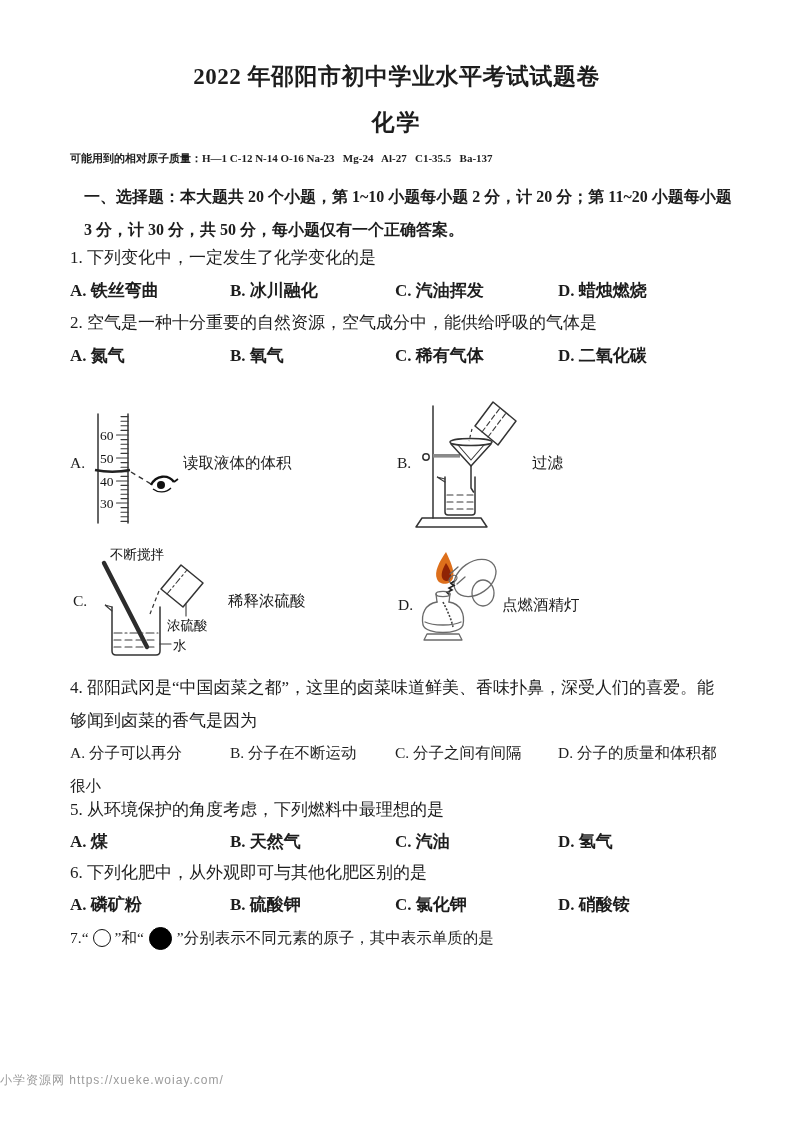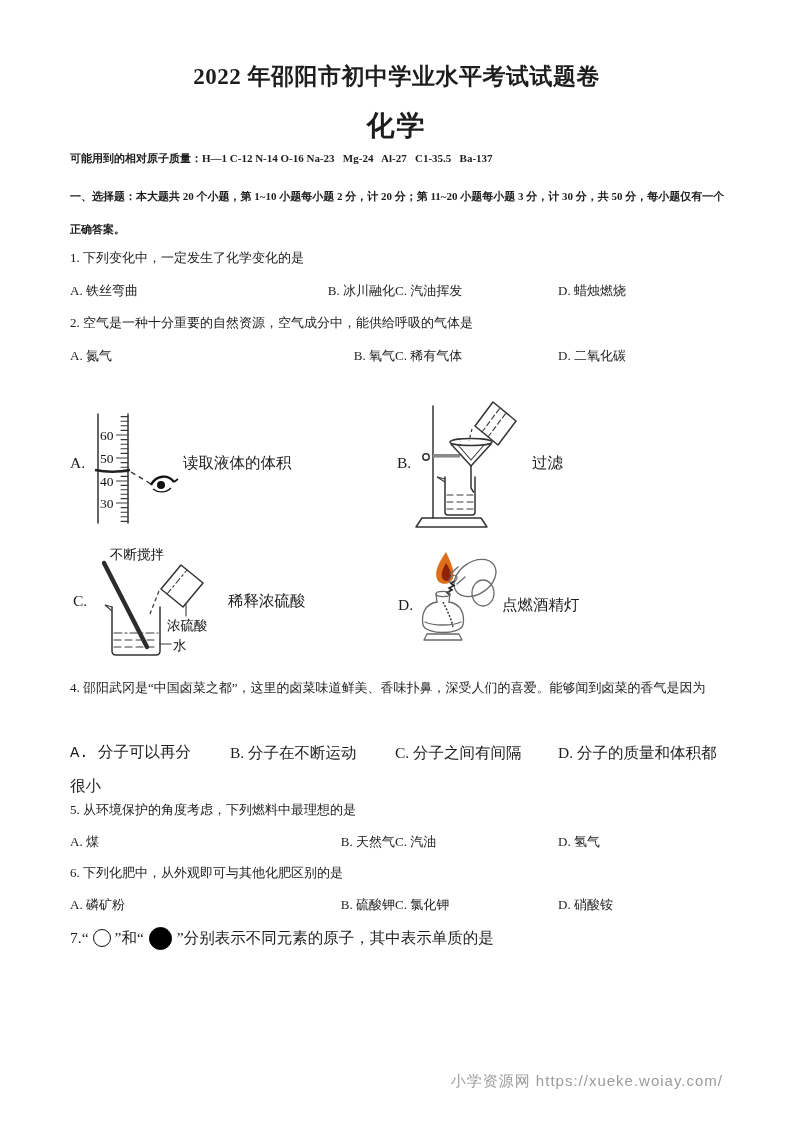--- a/index.html
+++ b/index.html
@@ -6,42 +6,42 @@
   body{
     width:793px;height:1122px;
     font-family:"Liberation Serif","DejaVu Serif",serif;
     color:#1d1d1d;
   }
   .page{position:relative;width:793px;height:1122px;overflow:hidden;background:#fff;}
   .abs{position:absolute;margin:0;}
   .b{font-weight:bold;}
   .center{left:0;width:793px;text-align:center;}
   .title{font-size:23px;letter-spacing:.5px;}
-  .subject{font-size:28px;letter-spacing:2px;}
+  .subject{font-size:23px;letter-spacing:2px;}
   .note{left:70px;width:660px;font-size:11px;white-space:pre-wrap;}
-  .instr{left:70px;width:658px;font-size:11px;line-height:33px;}
-  .stem{left:70px;width:660px;font-size:13px;line-height:21px;}
+  .instr{left:84px;width:658px;font-size:16px;line-height:33px;}
+  .stem{left:70px;width:660px;font-size:17px;line-height:21px;}
   .wrapstem{white-space:normal;line-height:32.5px;}
-  .opt-row{left:70px;width:660px;display:flex;font-size:13px;line-height:21px;}
+  .opt-row{left:70px;width:660px;display:flex;font-size:17px;line-height:21px;font-weight:bold;}
   .opt-row .c1{width:160px;}
-  .opt-row .c2{width:165px;text-align:right;}
+  .opt-row .c2{width:165px;}
   .opt-row .c3{width:163px;}
   .opt-row .c4{flex:1;}
   .opt-flow{left:70px;width:656px;font-size:15.5px;line-height:32.5px;}
   .opt-flow .ib{display:inline-block;vertical-align:top;}
-  .w1{width:160px;font-family:Liberation Mono, monospace;} .w2{width:165px;} .w3{width:163px;}
+  .w1{width:160px;} .w2{width:165px;} .w3{width:163px;}
   .q7row{left:70px;display:flex;align-items:center;font-size:15.5px;}
   .circ{display:inline-block;width:16px;height:16px;border:1.7px solid #111;
         border-radius:50%;background:#fff;margin:0 4px;}
   .circ.filled{width:21px;height:21px;background:#000;border-color:#000;margin:0 5px;}
   .cap{font-size:15.5px;line-height:21px;}
   .dlabel{font-size:15.5px;line-height:21px;}
-  .footer{left:0;width:723px;text-align:right;
+  .footer{left:0;width:723px;text-align:left;
           font-family:"Liberation Sans","DejaVu Sans",sans-serif;
-          font-size:15px;letter-spacing:1px;}
+          font-size:12px;letter-spacing:1px;}
   svg{display:block;overflow:visible;}
   svg text{font-family:"Liberation Serif","DejaVu Serif",serif;fill:#111;}
   .ink{stroke:#333;fill:none;stroke-width:1.5;stroke-linecap:round;stroke-linejoin:round;}
   .ink-thin{stroke:#3a3a3a;fill:none;stroke-width:1.1;stroke-linecap:round;}
   .ink-gray{stroke:#6a6a6a;fill:none;stroke-width:1.3;stroke-linecap:round;stroke-linejoin:round;}
 </style>
 </head>
 <body>
 
 <div class="page">

